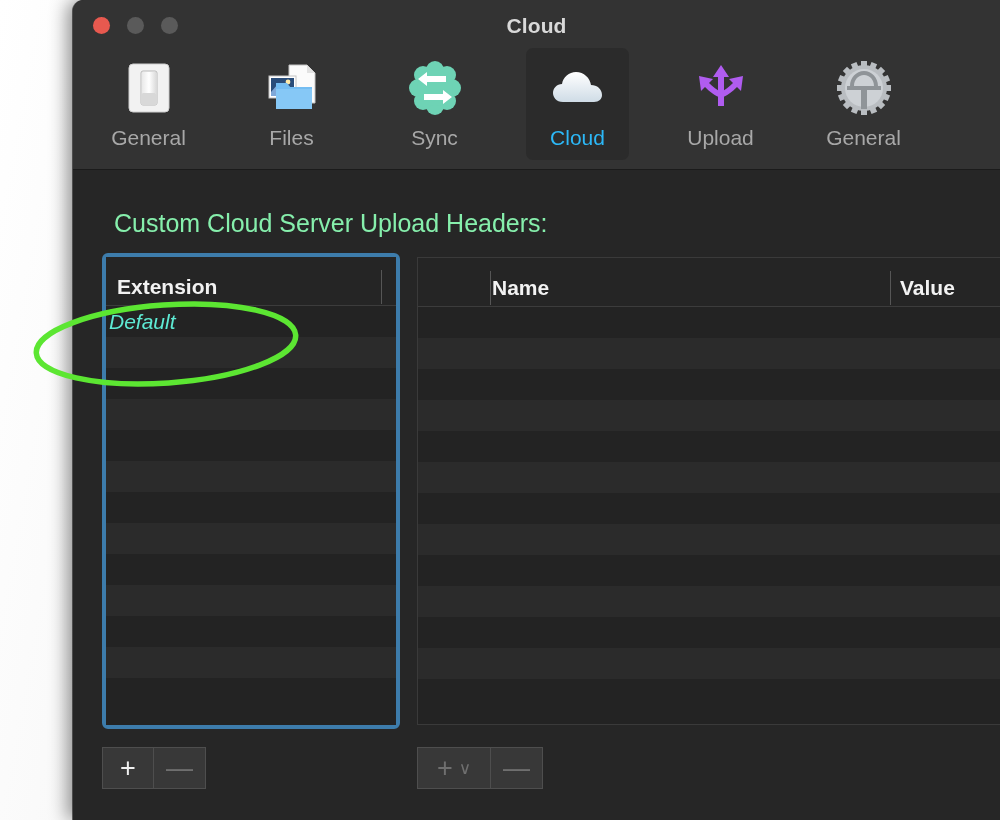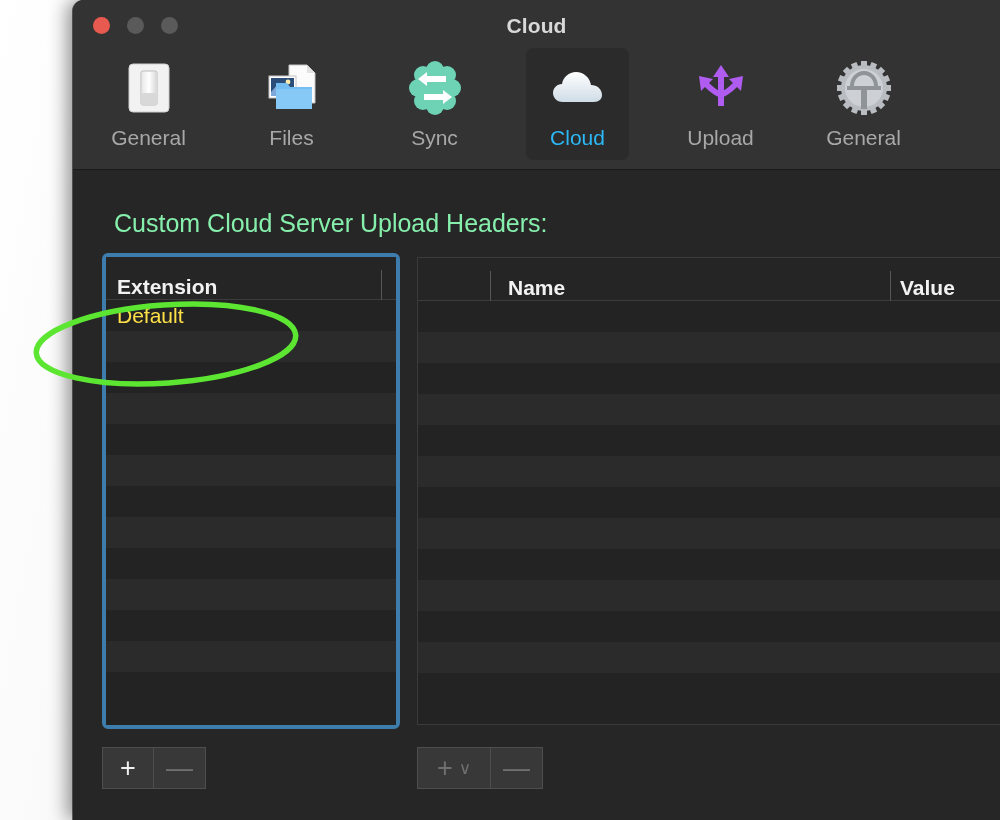--- a/index.html
+++ b/index.html
@@ -159,21 +159,21 @@
     left: 344px;
     top: 86px;
     width: 600px;
     height: 468px;
     border: 1px solid #3a3a3a;
     background: #232323;
   }
 
   .thead {
     position: relative;
-    height: 43px;
+    height: 49px;
     background: #252525;
     border-bottom: 1px solid #3c3c3c;
     box-sizing: border-box;
   }
   .th {
     position: absolute;
     top: 18px;
     font-size: 21px;
     font-weight: bold;
     color: #f2f2f2;
@@ -189,25 +189,26 @@
   .tbody {
     position: relative;
   }
   .trow {
     height: 31px;
     box-sizing: border-box;
   }
   .trow.odd  { background: #232323; }
   .trow.even { background: #2b2b2b; }
   .trow .cell {
-    padding-left: 11px;
+    padding-left: 3px;
     line-height: 31px;
     font-size: 21px;
-    color: #fde047;
+    color: #5eead4;
     white-space: nowrap;
+    font-style: italic;
   }
 
   
   .segbar {
     position: absolute;
     display: flex;
   }
   .segbtn {
     width: 52px;
     height: 42px;
@@ -429,21 +430,21 @@
             <div class="trow odd">
                 <div class="cell"></div>
               </div>
           </div>
         </div>
       </div>
 
       <div id="right-table" class="table-shell">
         <div class="thead">
           <div class="col-sep" style="left:72px;"></div>
-          <div class="th" style="left:90px;">Name</div>
+          <div class="th" style="left:74px;">Name</div>
           <div class="col-sep" style="left:472px;"></div>
           <div class="th" style="left:482px;">Value</div>
         </div>
         <div class="tbody">
           <div class="trow odd">
               <div class="cell"></div>
             </div>
           <div class="trow even">
               <div class="cell"></div>
             </div>

